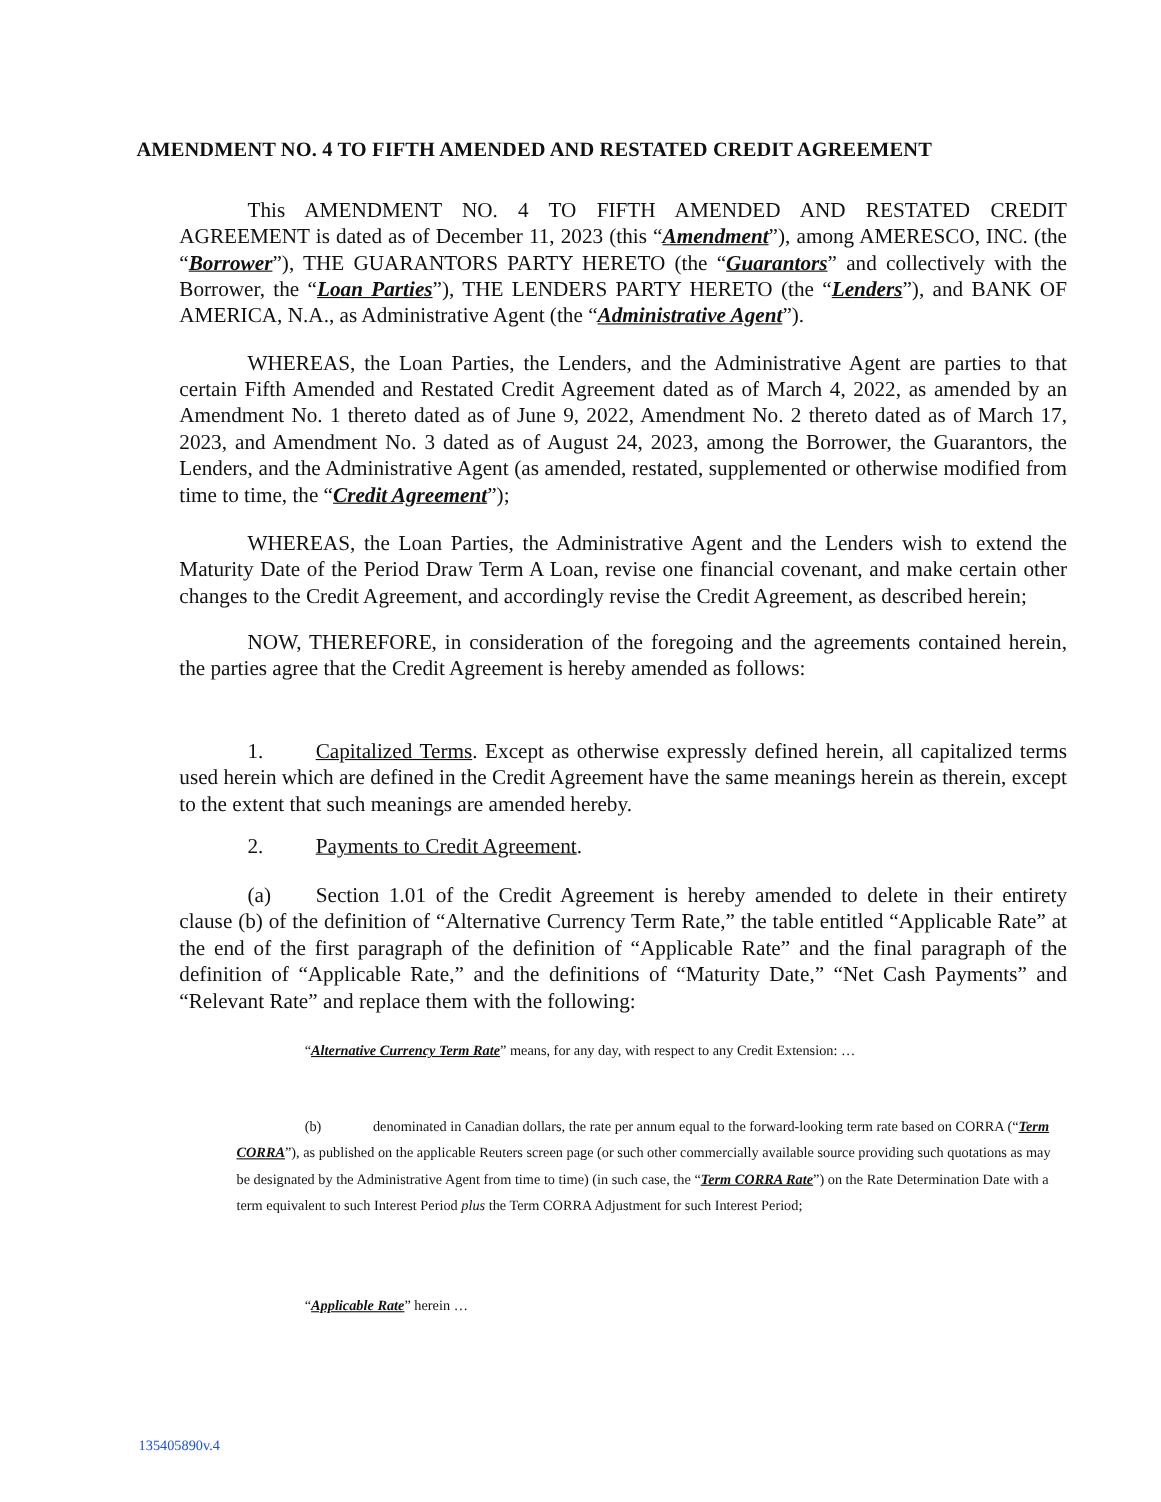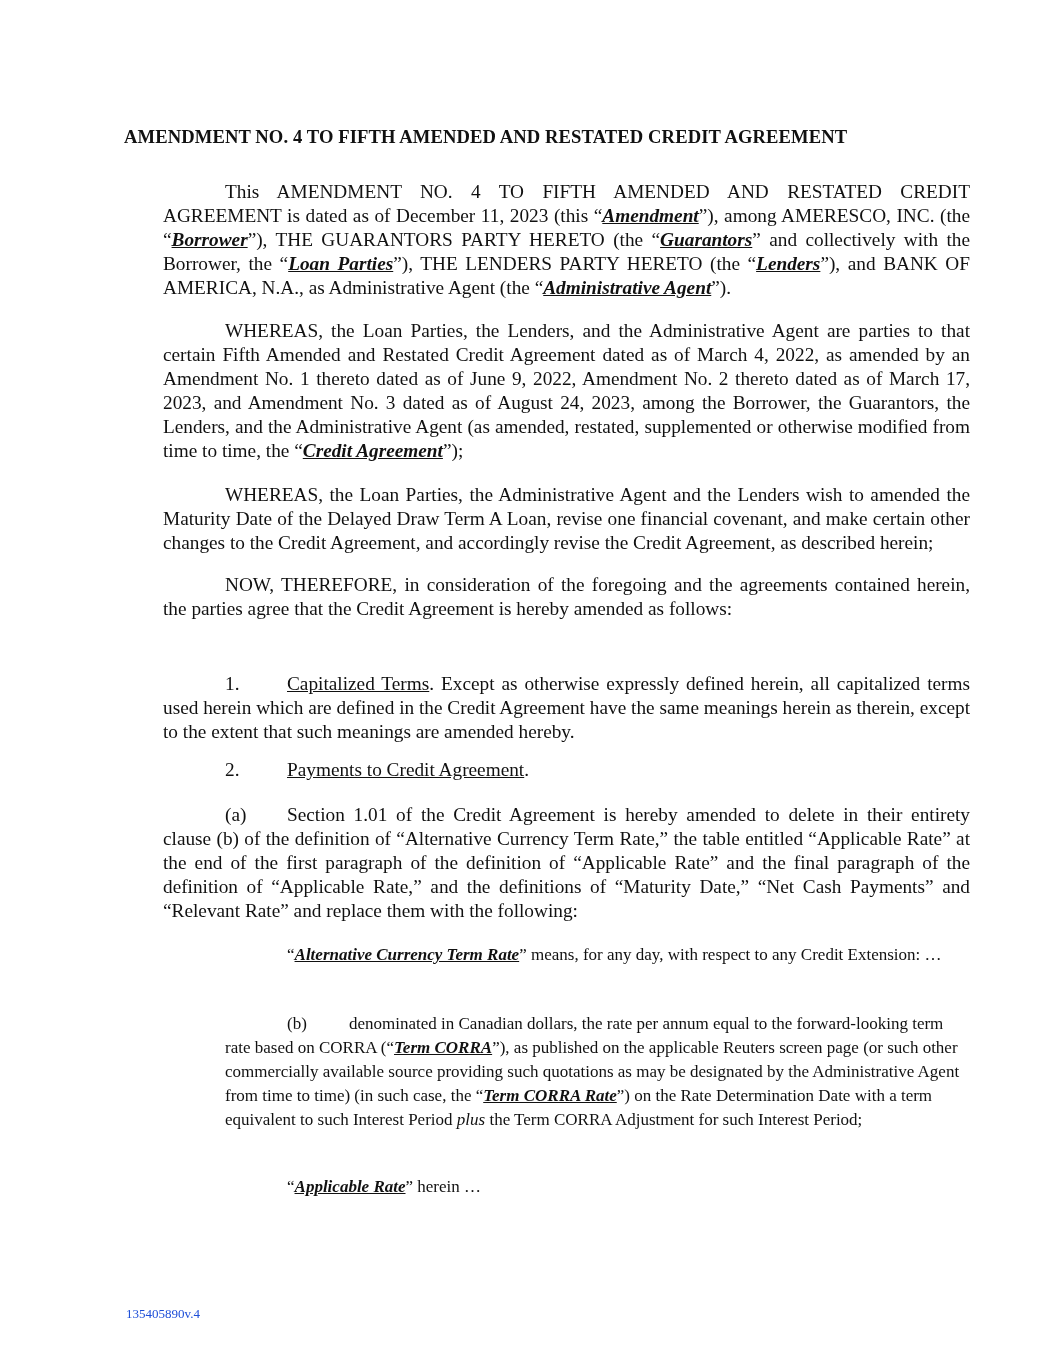--- a/index.html
+++ b/index.html
@@ -17,40 +17,40 @@
   .para {
     position: absolute; left: 0; width: 807px;
     font-size: 19.3px; line-height: 24px; text-align: justify;
     text-align-last: left;
   }
   .indent { text-indent: 62px; margin-left: 39px; }
   .def { font-weight: bold; font-style: italic; text-decoration: underline; }
   .u { text-decoration: underline; }
   .num { display: inline-block; width: 62px; }
   .block {
-    position: absolute; left: 62px; width: 745px;
-    font-size: 17px; line-height: 24px; text-align: left;
+    position: absolute; left: 52px; width: 745px;
+    font-size: 13px; line-height: 24px; text-align: left;
   }
   .footer {
     position: absolute; left: 126px; top: 1306px;
     font-size: 13px; color: #1d4ed8;
   }
 </style>
 </head>
 <body>
 
 <div class="page">
 
   <div class="title">AMENDMENT NO. 4 TO FIFTH AMENDED AND RESTATED CREDIT AGREEMENT</div>
 
   <div class="para indent" style="top:180px;"><span>This AMENDMENT NO. 4 TO FIFTH AMENDED AND RESTATED CREDIT AGREEMENT is dated as of December 11, 2023 (this “</span><span class="def">Amendment</span><span>”), among AMERESCO, INC. (the “</span><span class="def">Borrower</span><span>”), THE GUARANTORS PARTY HERETO (the “</span><span class="def">Guarantors</span><span>” and collectively with the Borrower, the “</span><span class="def">Loan Parties</span><span>”), THE LENDERS PARTY HERETO (the “</span><span class="def">Lenders</span><span>”), and BANK OF AMERICA, N.A., as Administrative Agent (the “</span><span class="def">Administrative Agent</span><span>”).</span></div>
 
   <div class="para indent" style="top:319px;"><span>WHEREAS, the Loan Parties, the Lenders, and the Administrative Agent are parties to that certain Fifth Amended and Restated Credit Agreement dated as of March 4, 2022, as amended by an Amendment No. 1 thereto dated as of June 9, 2022, Amendment No. 2 thereto dated as of March 17, 2023, and Amendment No. 3 dated as of August 24, 2023, among the Borrower, the Guarantors, the Lenders, and the Administrative Agent (as amended, restated, supplemented or otherwise modified from time to time, the “</span><span class="def">Credit Agreement</span><span>”);</span></div>
 
-  <div class="para indent" style="top:483px;">WHEREAS, the Loan Parties, the Administrative Agent and the Lenders wish to amended the Maturity Date of the Delayed Draw Term A Loan, revise one financial covenant, and make certain other changes to the Credit Agreement, and accordingly revise the Credit Agreement, as described herein;</div>
+  <div class="para indent" style="top:483px;">WHEREAS, the Loan Parties, the Administrative Agent and the Lenders wish to extend the Maturity Date of the Period Draw Term A Loan, revise one financial covenant, and make certain other changes to the Credit Agreement, and accordingly revise the Credit Agreement, as described herein;</div>
 
   <div class="para indent" style="top:573px;">NOW, THEREFORE, in consideration of the foregoing and the agreements contained herein, the parties agree that the Credit Agreement is hereby amended as follows:</div>
 
   <div class="para indent" style="top:672px;"><span class="num" style="text-indent:0;">1.</span><span class="u">Capitalized Terms</span><span>. Except as otherwise expressly defined herein, all capitalized terms used herein which are defined in the Credit Agreement have the same meanings herein as therein, except to the extent that such meanings are amended hereby.</span></div>
 
   <div class="para indent" style="top:758px;"><span class="num" style="text-indent:0;">2.</span><span class="u">Payments to Credit Agreement</span><span>.</span></div>
 
   <div class="para indent" style="top:803px;"><span class="num" style="text-indent:0;">(a)</span><span>Section 1.01 of the Credit Agreement is hereby amended to delete in their entirety clause (b) of the definition of “Alternative Currency Term Rate,” the table entitled “Applicable Rate” at the end of the first paragraph of the definition of “Applicable Rate” and the final paragraph of the definition of “Applicable Rate,” and the definitions of “Maturity Date,” “Net Cash Payments” and “Relevant Rate” and replace them with the following:</span></div>
 
   <div class="block indent" style="top:943px;"><span>“</span><span class="def">Alternative Currency Term Rate</span><span>” means, for any day, with respect to any Credit Extension: …</span></div>

